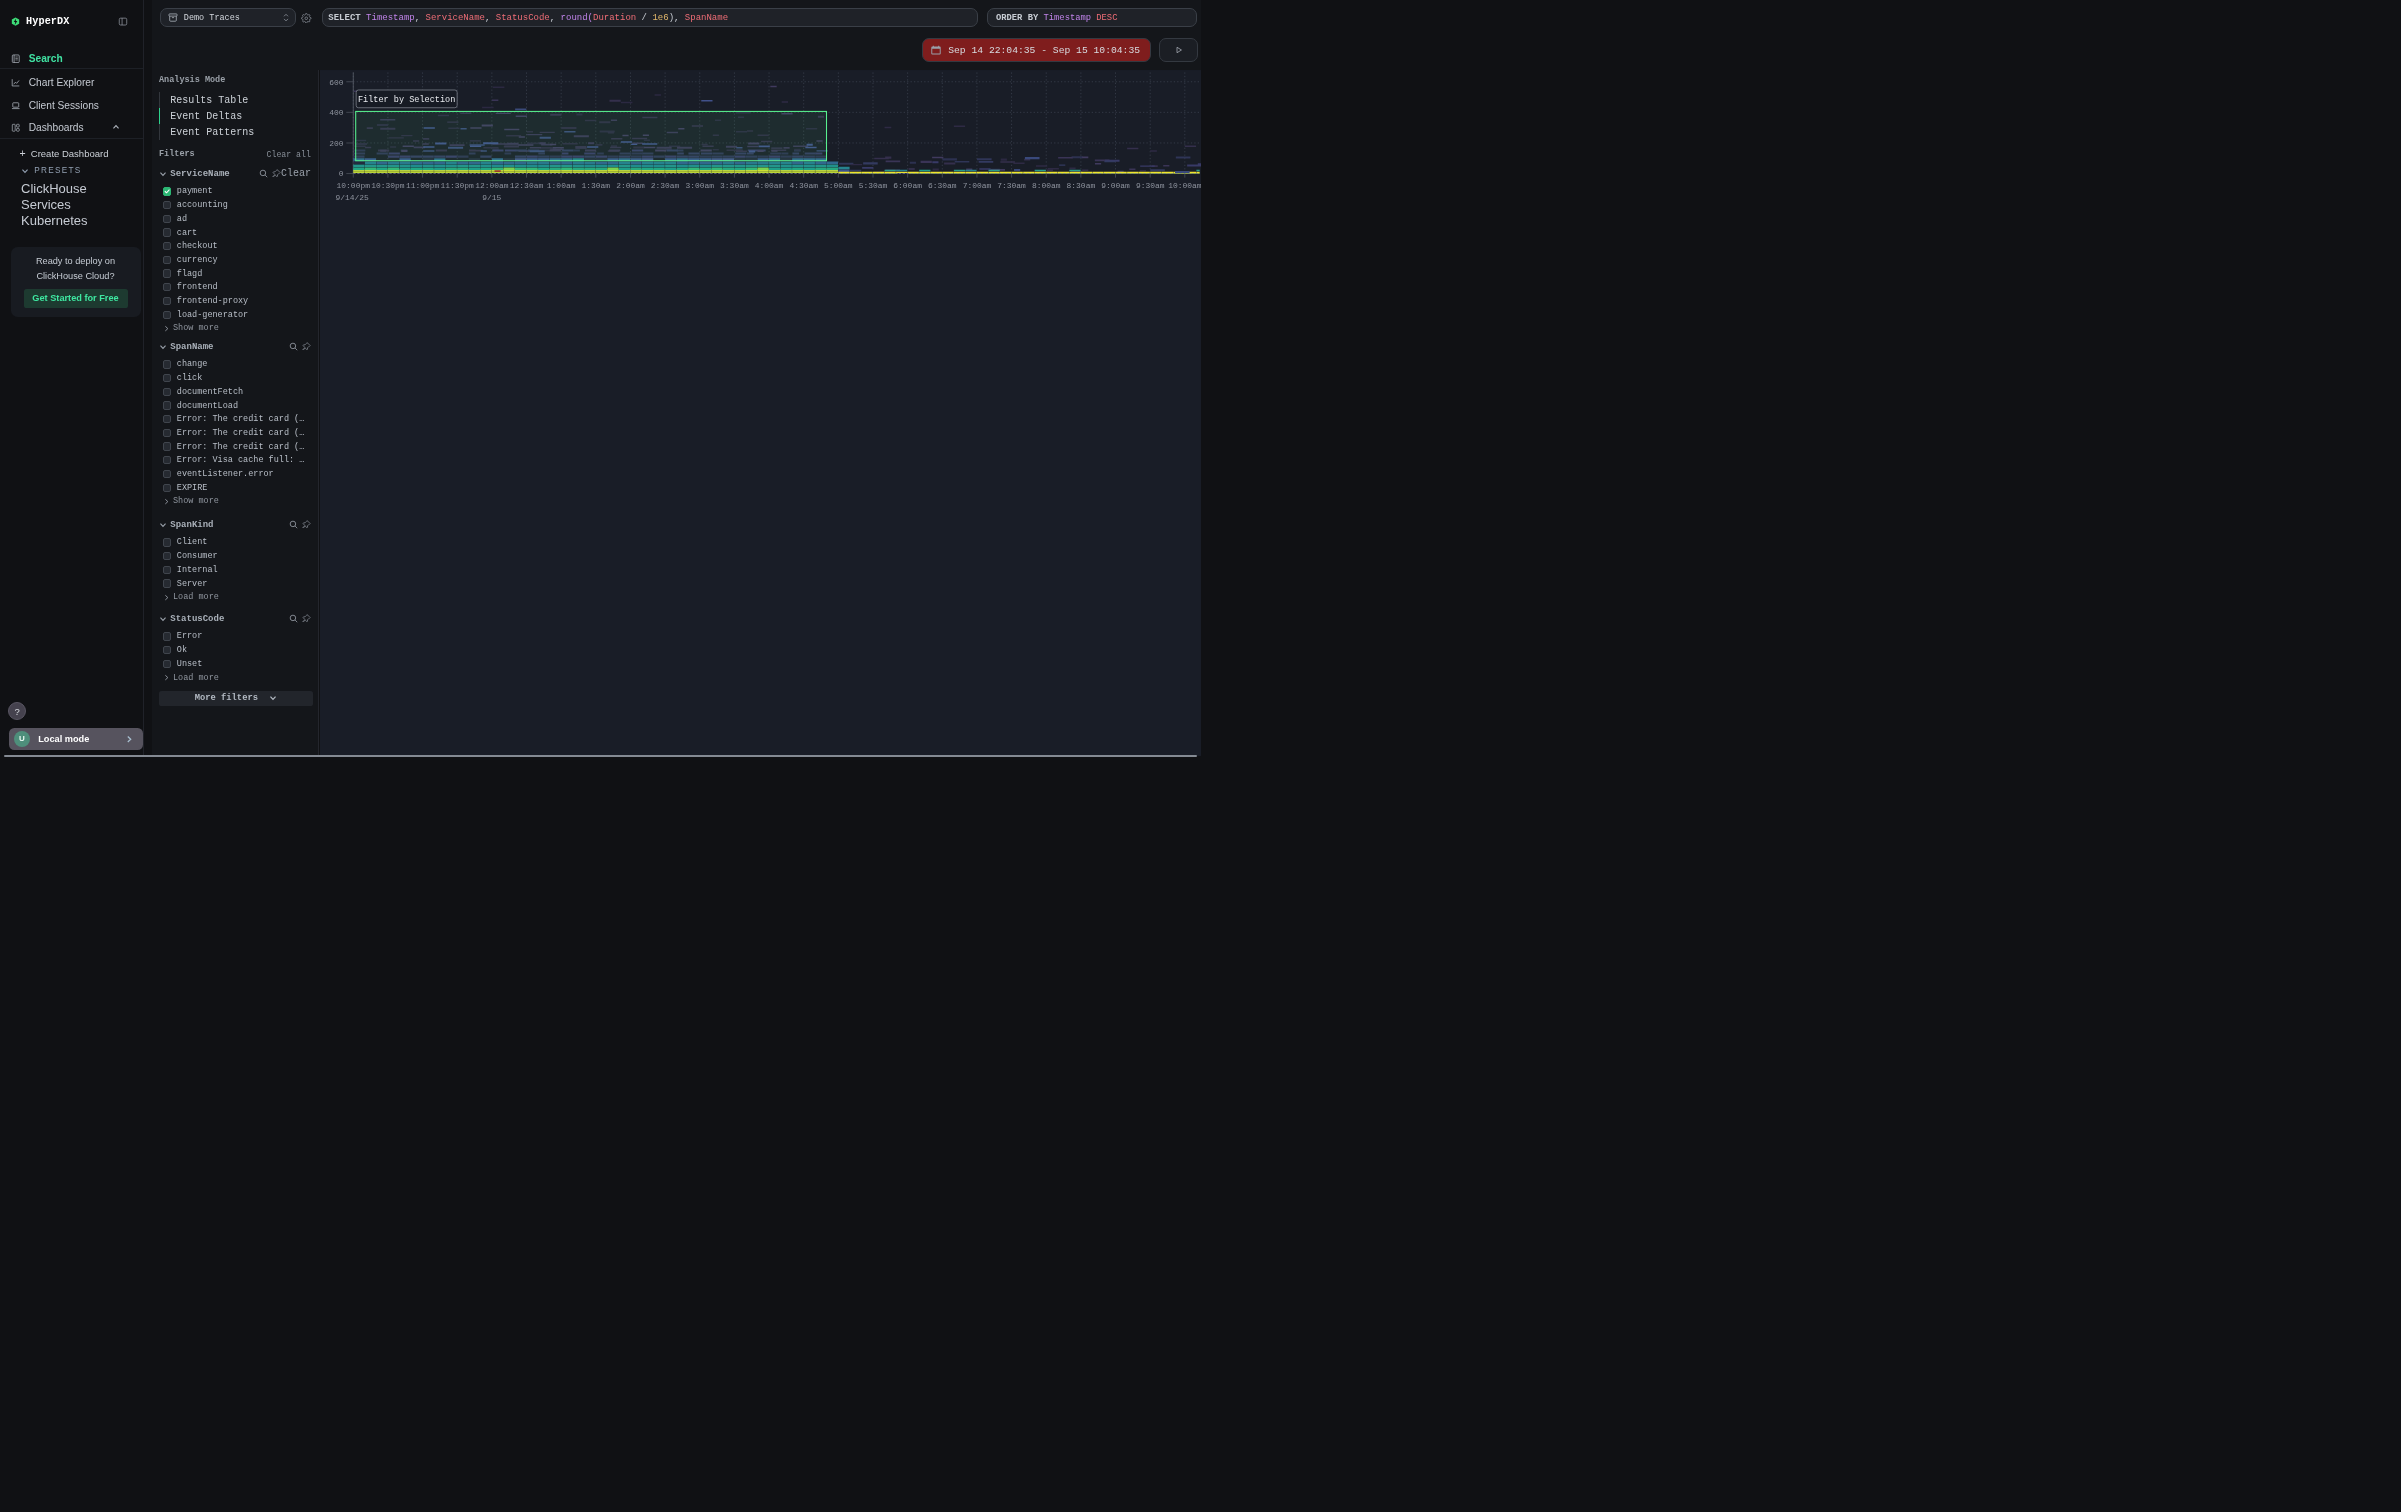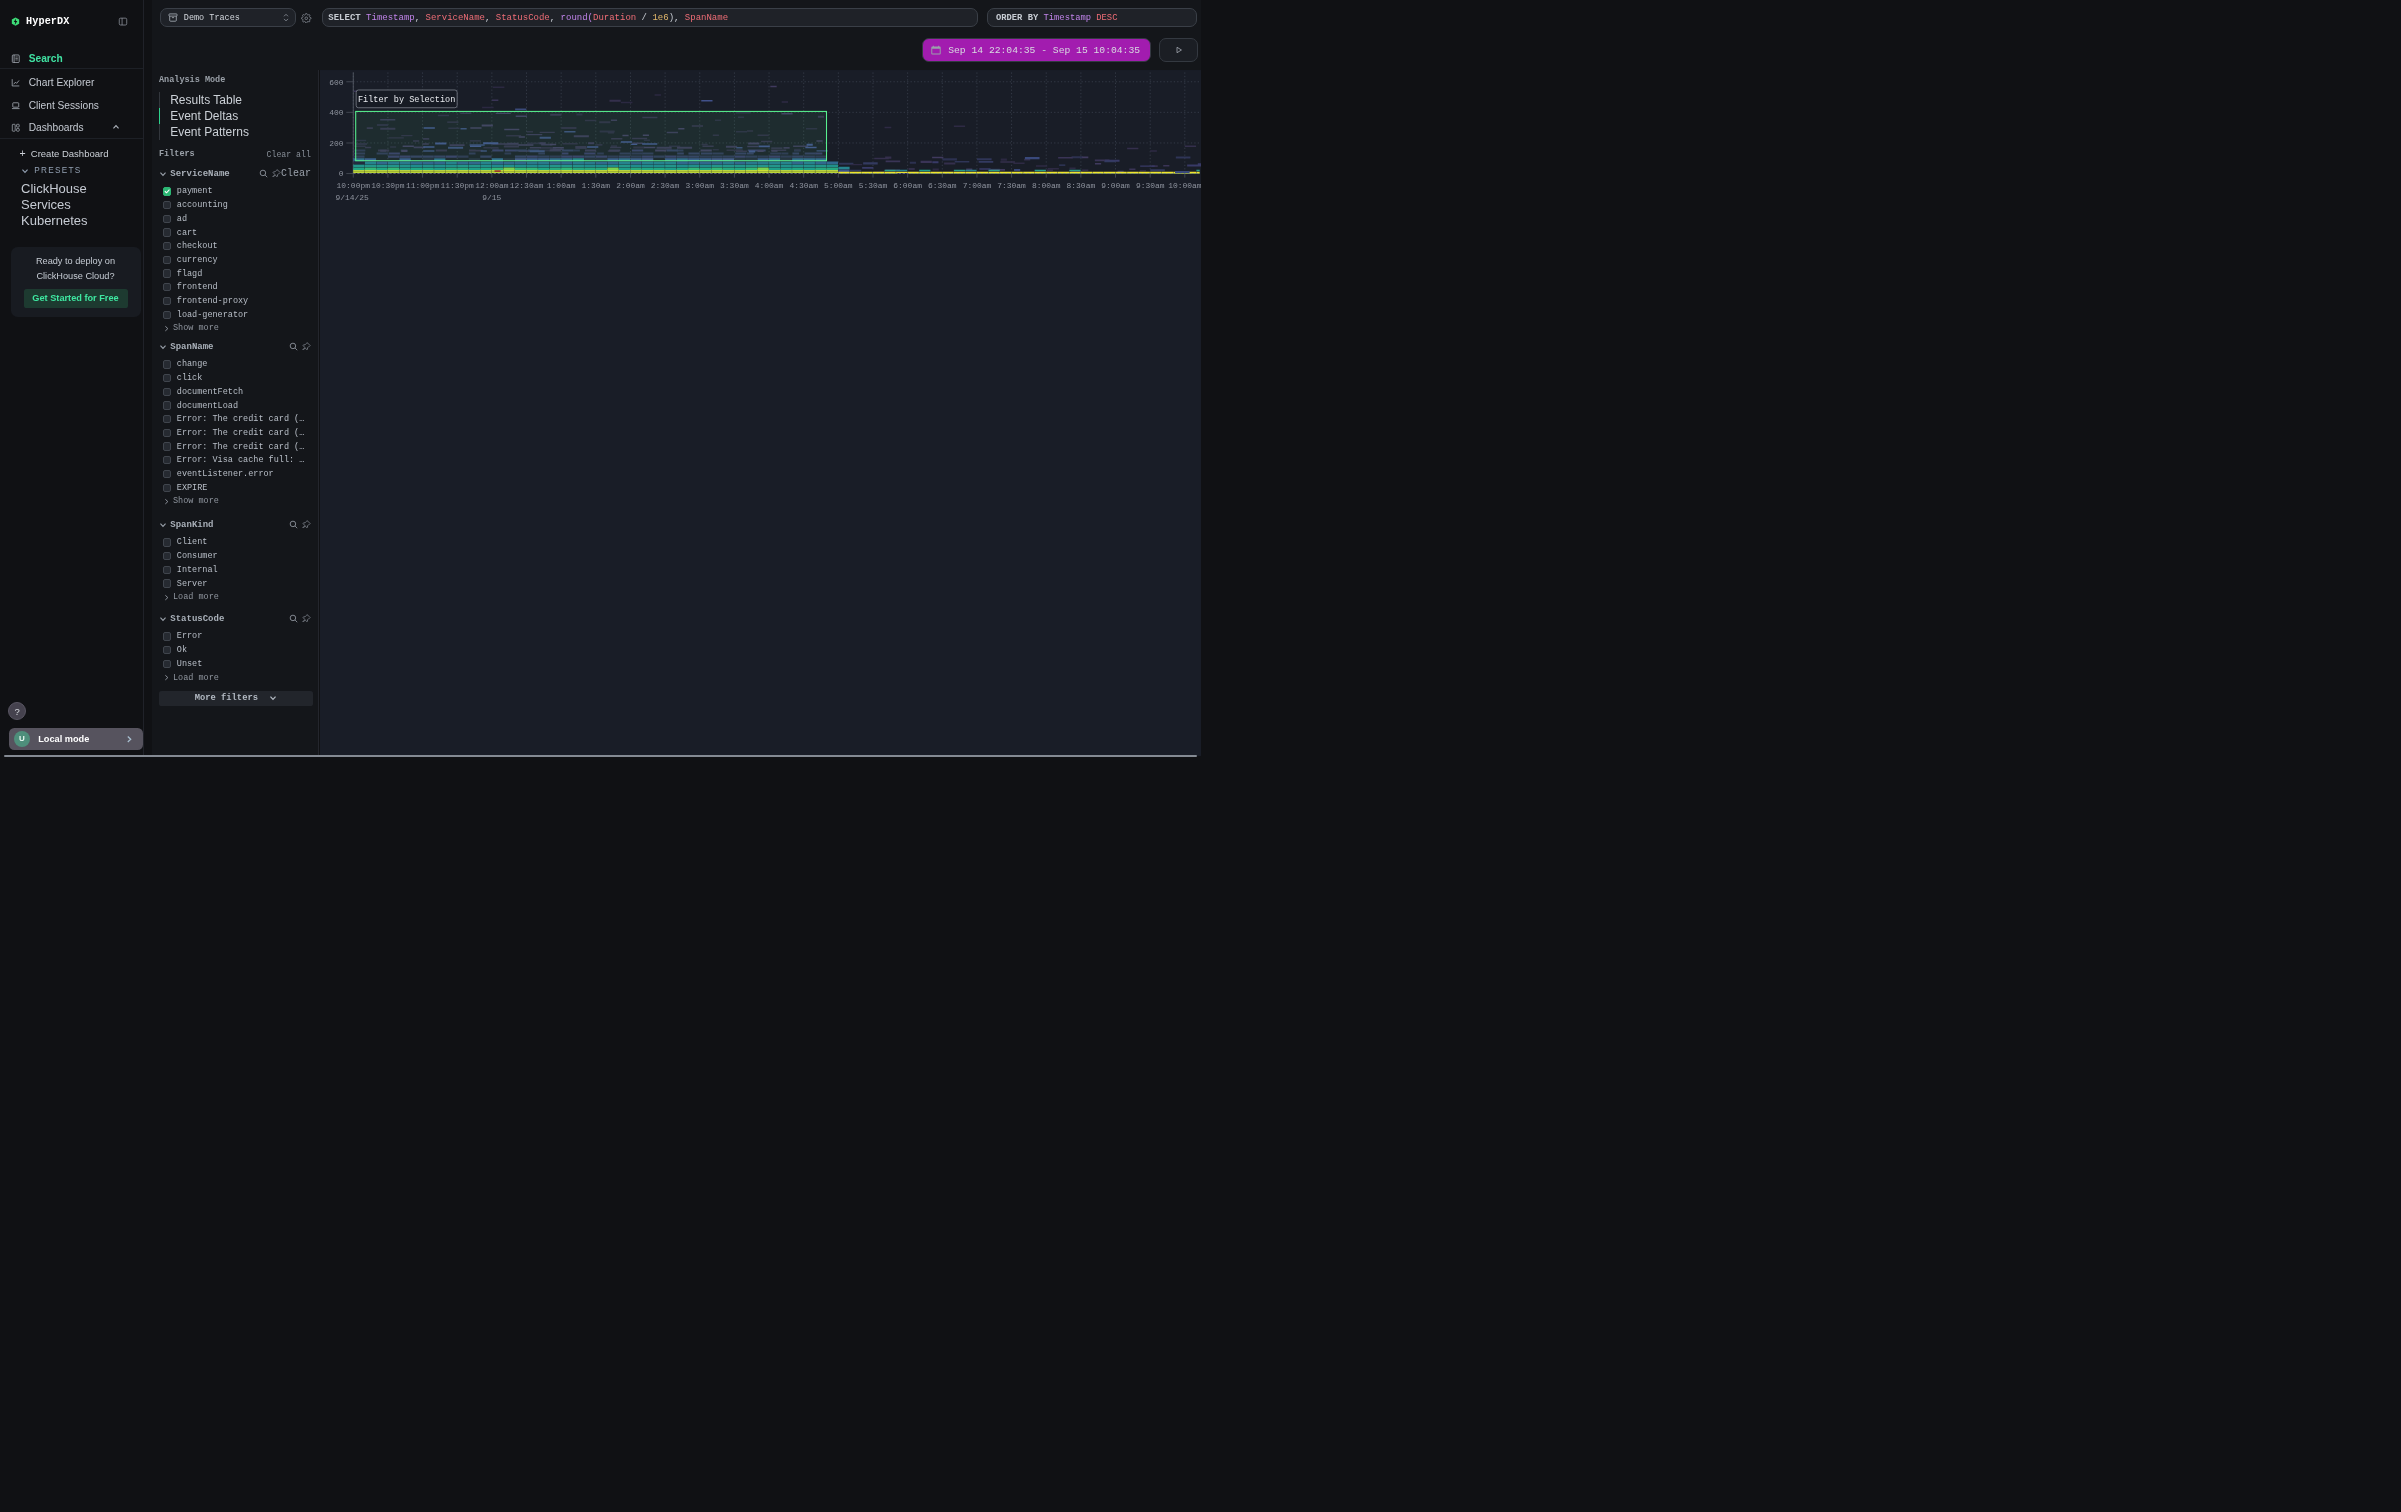--- a/index.html
+++ b/index.html
@@ -20,27 +20,27 @@
 .promo .btn{margin:4.6px auto 0;width:104px;height:19px;background:#1d3a30;border-radius:2.6px;color:#3ee6a0;font-weight:bold;font-size:9.2px;line-height:19px}
 .help{position:absolute;left:8.2px;top:702px;width:18px;height:18px;border-radius:50%;background:#45424e;border:0.7px solid #595663;color:#d9dce1;font-size:9.5px;text-align:center;line-height:17px}
 .localmode{position:absolute;left:8.5px;top:728px;width:134px;height:22.4px;background:#56535e;border-radius:5.3px;display:flex;align-items:center}
 .avatar{width:16.4px;height:16.4px;border-radius:50%;background:#4e8f7b;color:#e9fbf4;font-weight:bold;font-size:8px;text-align:center;line-height:16.4px;margin-left:5.3px}
 .localmode b{color:#fff;font-size:9.2px;margin-left:8px;flex:1}
 .sp{flex:1}
 #selbox{left:8.2px;top:8px;width:136px;height:19.4px;font-size:8.5px}
 #sqlbox{left:170px;top:8px;width:656px;height:19.4px;font-size:9px;white-space:pre}
 #orderbox{left:835px;top:8px;width:210px;height:19.4px;font-size:8.8px;white-space:pre}
 #searchbox{left:8.2px;top:38px;width:753px;height:24px;background:#1b1e24;border-color:#343941;font-size:8.5px;color:#6f7680}
-#datebox{left:770px;top:38px;width:229px;height:24px;background:#a21caf;border-color:#343941;font-size:9.7px;color:#d8dce1}
+#datebox{left:770px;top:38px;width:229px;height:24px;background:#7f1d1d;border-color:#343941;font-size:9.7px;color:#d8dce1}
 #playbox{left:1007px;top:38px;width:39px;height:24px;background:#1b1e24;border-color:#343941;justify-content:center}
 .kw{color:#c7ccd3;font-weight:bold}.pur{color:#c184ea}.red{color:#ee6d76}.yel{color:#e2b86b}.pln{color:#c7ccd3}
 .ftitle{position:absolute;left:7px;font-family:"Liberation Mono",monospace;font-weight:bold;font-size:8.5px;color:#9aa0a8}
 .clearall{position:absolute;right:7.2px;font-family:"Liberation Mono",monospace;font-size:8.2px;color:#878e97}
 .modes{position:absolute;left:7.2px;top:22.4px;border-left:1.3px solid #33373d}
-.modes .m{height:16px;display:flex;align-items:center;padding-left:10px;font-family:Liberation Sans, sans-serif;font-size:12px;color:#ccd1d7}
+.modes .m{height:16px;display:flex;align-items:center;padding-left:10px;font-family:Liberation Mono, monospace;font-size:10px;color:#ccd1d7}
 .modes .act{position:absolute;left:-1.3px;top:16px;width:1.3px;height:16px;background:#2ed18c}
 .fhead{display:flex;align-items:center;height:13px;margin:0 7px}
 .fname{font-family:"Liberation Mono",monospace;font-weight:bold;font-size:9px;color:#a9b0b9;margin-left:3.3px}
 .clr{font-family:Liberation Mono, monospace;font-size:10px;color:#9aa1ab;margin-left:0}
 .fl{margin-top:4.6px}
 .frow{height:13.7px;display:flex;align-items:center;padding-left:11px}
 .cb{width:8.2px;height:8.2px;border-radius:2px;background:#262a31;border:0.7px solid #40454d;display:inline-flex;align-items:center;justify-content:center;flex:none}
 .cb.ck{background:#2bb673;border-color:#2bb673}
 .flab{font-family:"Liberation Mono",monospace;font-size:8.5px;color:#b9bfc8;margin-left:5.6px;white-space:pre}
 .more .morelab{font-family:"Liberation Mono",monospace;font-size:8.5px;color:#8f959e;margin-left:3.3px}

